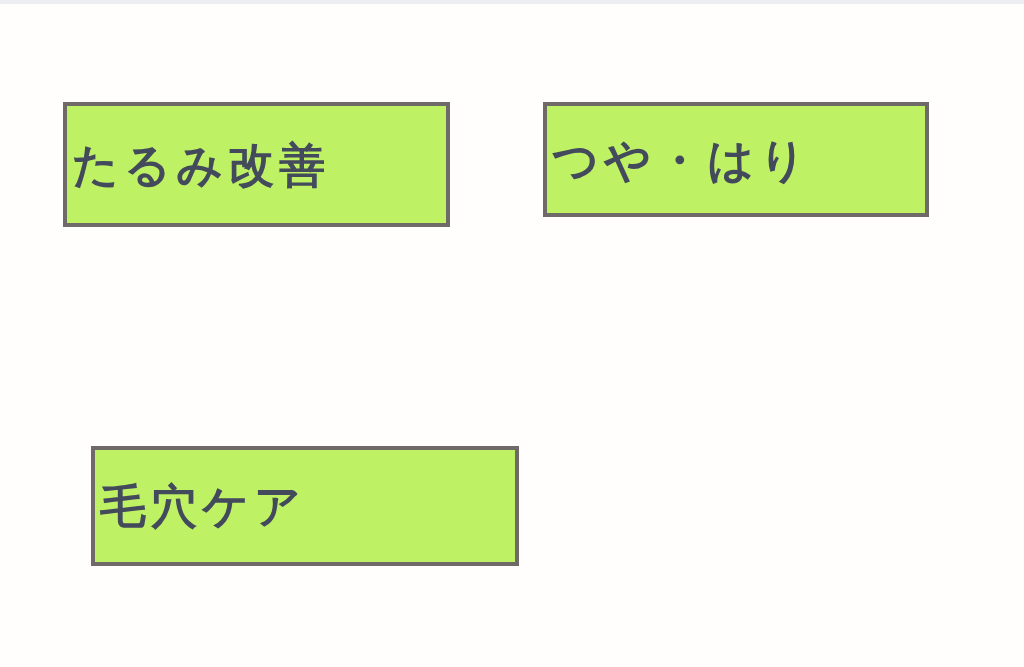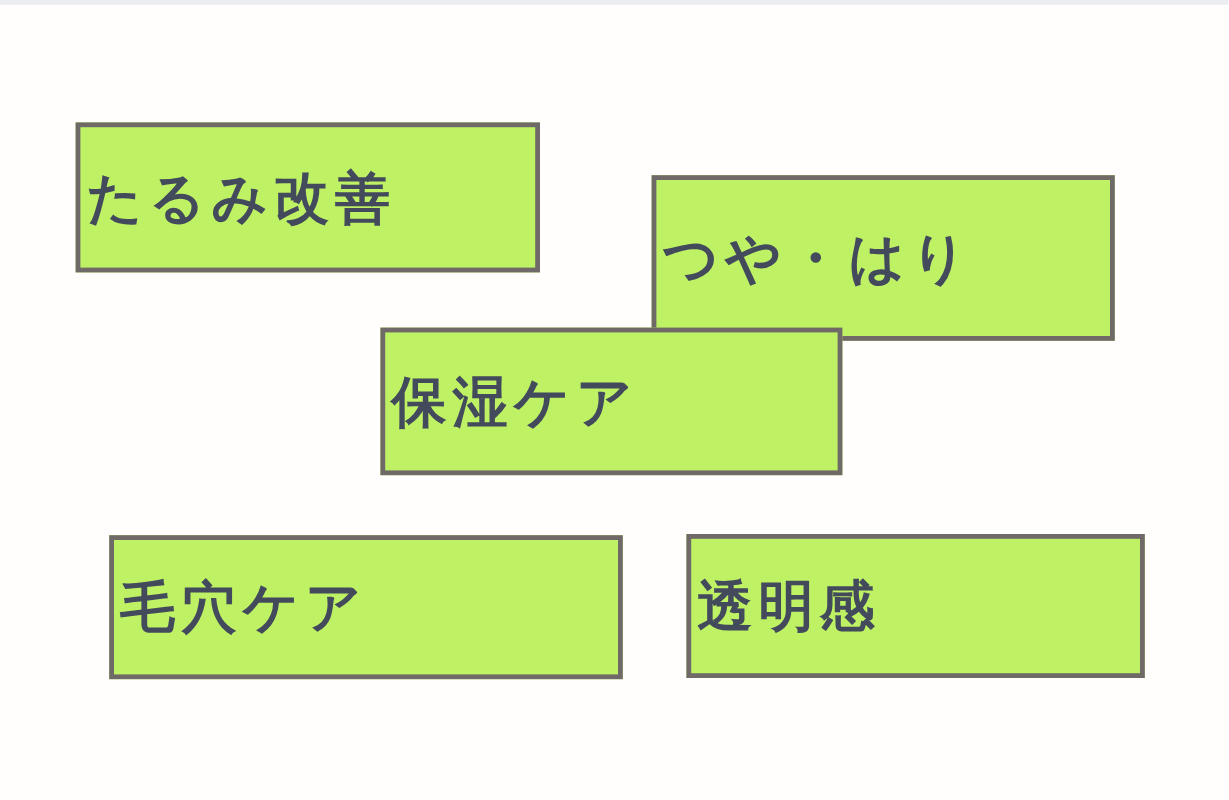--- a/index.html
+++ b/index.html
@@ -35,45 +35,39 @@
   .tag-label {
     color: #434a5c;
     font-size: 46px;
     font-weight: 700;
     letter-spacing: 5px;
     text-indent: 5px; 
     white-space: nowrap;
     line-height: 1;
   }
   .box-1 { left: 63px;  top: 102px; width: 387px; height: 125px; }
-  .box-2 { left: 543px; top: 102px; width: 386px; height: 138px; margin-top: 44px; }
+  .box-2 { left: 543px; top: 102px; width: 386px; height: 115px; }
   .box-3 { left: 317px; top: 273px; width: 385px; height: 123px; }
   .box-4 { left: 91px;  top: 446px; width: 428px; height: 120px; }
   .box-5 { left: 572px; top: 445px; width: 382px; height: 120px; }
 </style>
 </head>
 <body>
 
 <div class="canvas">
 
   <div class="top-strip"></div>
 
   <div class="tag-box box-1">
     <span class="tag-label">たるみ改善</span>
   </div>
 
   <div class="tag-box box-2">
     <span class="tag-label">つや・はり</span>
   </div>
 
-  <div class="tag-box box-3">
-    <span class="tag-label">保湿ケア</span>
-  </div>
 
   <div class="tag-box box-4">
     <span class="tag-label">毛穴ケア</span>
   </div>
 
-  <div class="tag-box box-5">
-    <span class="tag-label">透明感</span>
-  </div>
 
 </div>
 
 </body></html>

